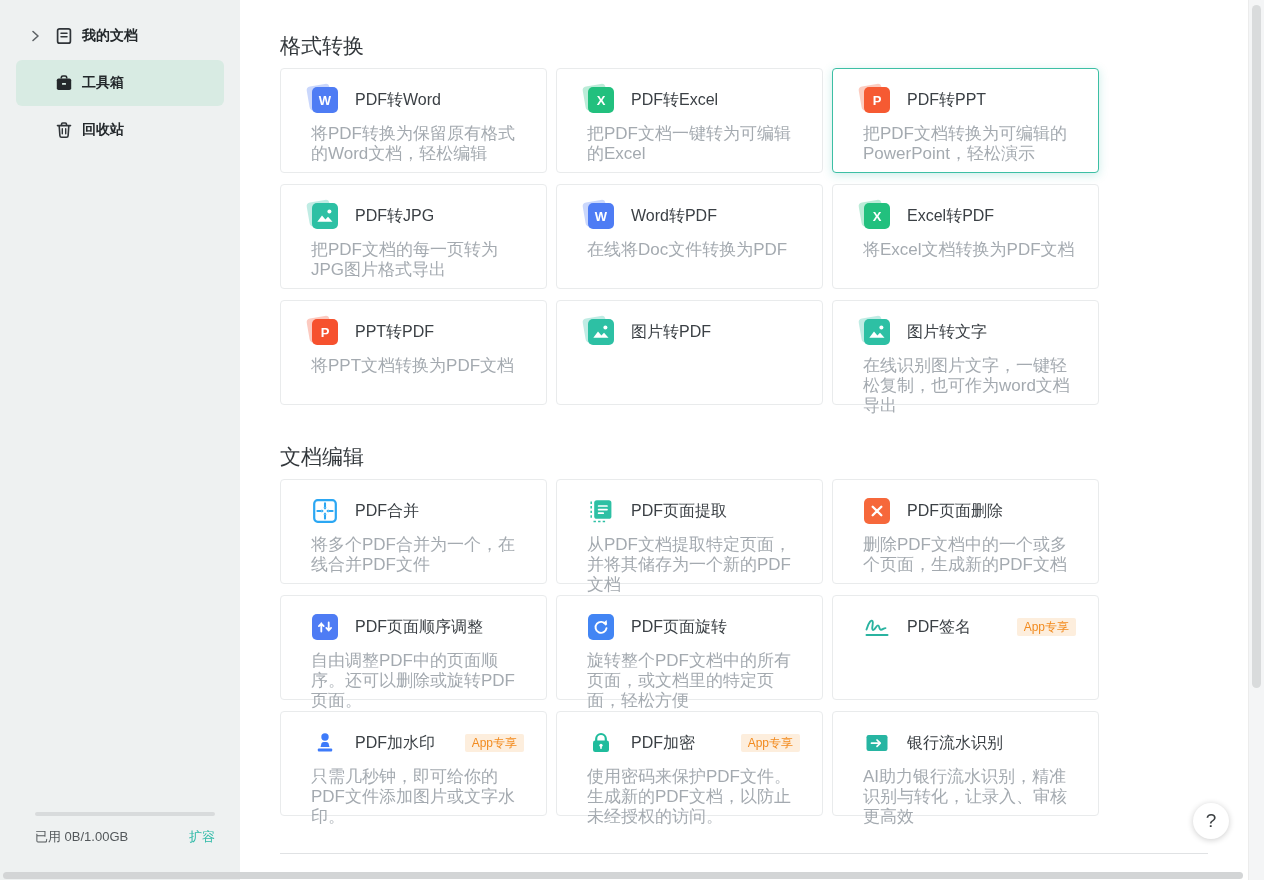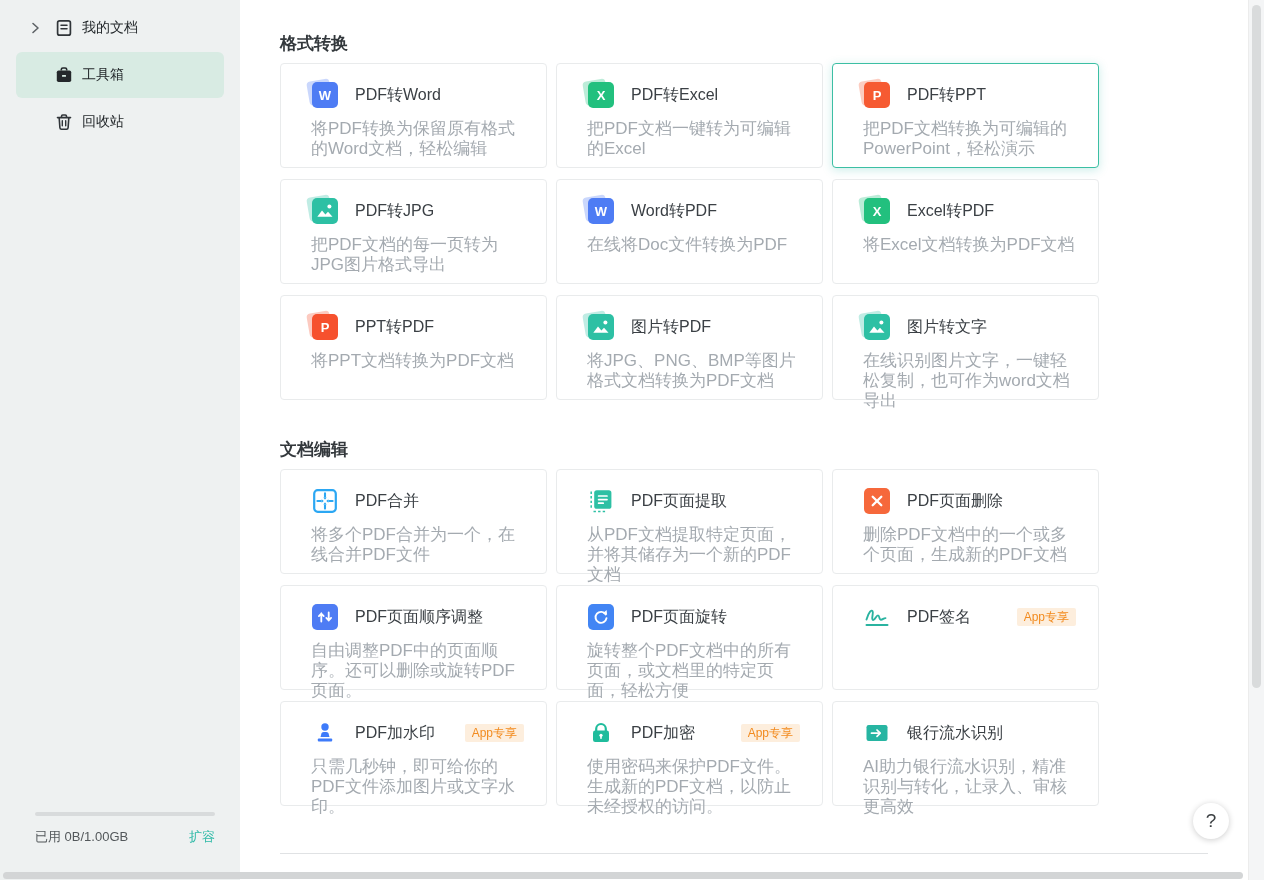--- a/index.html
+++ b/index.html
@@ -4,37 +4,37 @@
 <style>
   html,body{margin:0;padding:0;}
   body{
     width:1264px;height:880px;overflow:hidden;position:relative;
     background:#ffffff;
     font-family:"Liberation Sans","DejaVu Sans",sans-serif;
     -webkit-font-smoothing:antialiased;
   }
   
   .sidebar{position:absolute;left:0;top:0;width:240px;height:880px;background:var(--sidebar-bg,#eef1f1);}
-  .side-nav{padding-top:4px;}
+  .side-nav{padding-top:12px;font-weight:bold;}
   .side-item{
     height:46px;margin:1px 16px;display:flex;align-items:center;
     border-radius:6px;padding:0 12px;box-sizing:border-box;
     font-size:14px;color:#23282b;cursor:pointer;
   }
   .side-item.selected{background:var(--sidebar-selected-bg,#d8ebe3);}
   .chev{width:14px;height:14px;margin-right:13px;display:flex;align-items:center;justify-content:center;flex:0 0 14px;}
   .sicon{width:18px;height:18px;margin-right:9px;display:flex;align-items:center;justify-content:center;flex:0 0 18px;}
   .slabel{white-space:nowrap;}
   .storage{position:absolute;left:0;bottom:26px;width:250px;padding:8px 35px;box-sizing:border-box;}
   .storage .bar{height:4px;border-radius:2px;background:#d8dbdc;margin-bottom:12px;}
   .storage .row{display:flex;justify-content:space-between;align-items:center;font-size:13px;color:#53585b;}
   .storage a{color:var(--accent,#2cb9a6);text-decoration:none;cursor:pointer;}
   
   main{position:absolute;left:240px;top:0;width:1008px;height:880px;background:#fff;box-sizing:border-box;padding-left:40px;}
-  .stitle{margin:0;padding:32px 0 8px;font-size:17px;font-weight:700;color:#33383c;}
+  .stitle{margin:0;padding:32px 0 8px;font-size:21px;font-weight:400;color:#33383c;}
   section + section .stitle{padding-top:38px;}
   .grid{display:grid;grid-template-columns:repeat(3,267px);gap:11px 9px;}
   .card{
     height:105px;background:#fff;border:1px solid var(--card-border,#e9ebec);
     border-radius:4px;box-sizing:border-box;padding:17px 22px 0 30px;cursor:pointer;
   }
   .card.highlighted{border:1px solid var(--highlight-border,#3cbfa4);box-shadow:0 2px 10px rgba(44,185,166,.25);}
   .chead{display:flex;align-items:center;min-height:28px;}
   .icon-wrap{width:28px;height:28px;margin-right:16px;display:flex;align-items:center;justify-content:center;flex:0 0 28px;}
   .icon-wrap.stack{position:relative;}
@@ -204,21 +204,20 @@
       <span class="icon-wrap stack" style="--c: #2dc0a4;">
                   <svg width="26" height="26" viewBox="0 0 26 26">
                     <rect width="26" height="26" rx="5" fill="#2dc0a4"></rect>
                     <circle cx="17.4" cy="8.6" r="2" fill="#fff"></circle>
                     <path d="M5.3 18.8l4.7-6.2 3.4 4 2.6-2.8 4.5 5z" fill="#fff"></path>
                   </svg>
                 </span>
       <span class="ctitle">图片转PDF</span>
 
     </div>
-    <p class="cdesc">将JPG、PNG、BMP等图片格式文档转换为PDF文档</p>
   </div>
             <div class="card">
     <div class="chead">
       <span class="icon-wrap stack" style="--c: #2dc0a4;">
                   <svg width="26" height="26" viewBox="0 0 26 26">
                     <rect width="26" height="26" rx="5" fill="#2dc0a4"></rect>
                     <circle cx="17.4" cy="8.6" r="2" fill="#fff"></circle>
                     <path d="M5.3 18.8l4.7-6.2 3.4 4 2.6-2.8 4.5 5z" fill="#fff"></path>
                   </svg>
                 </span>

